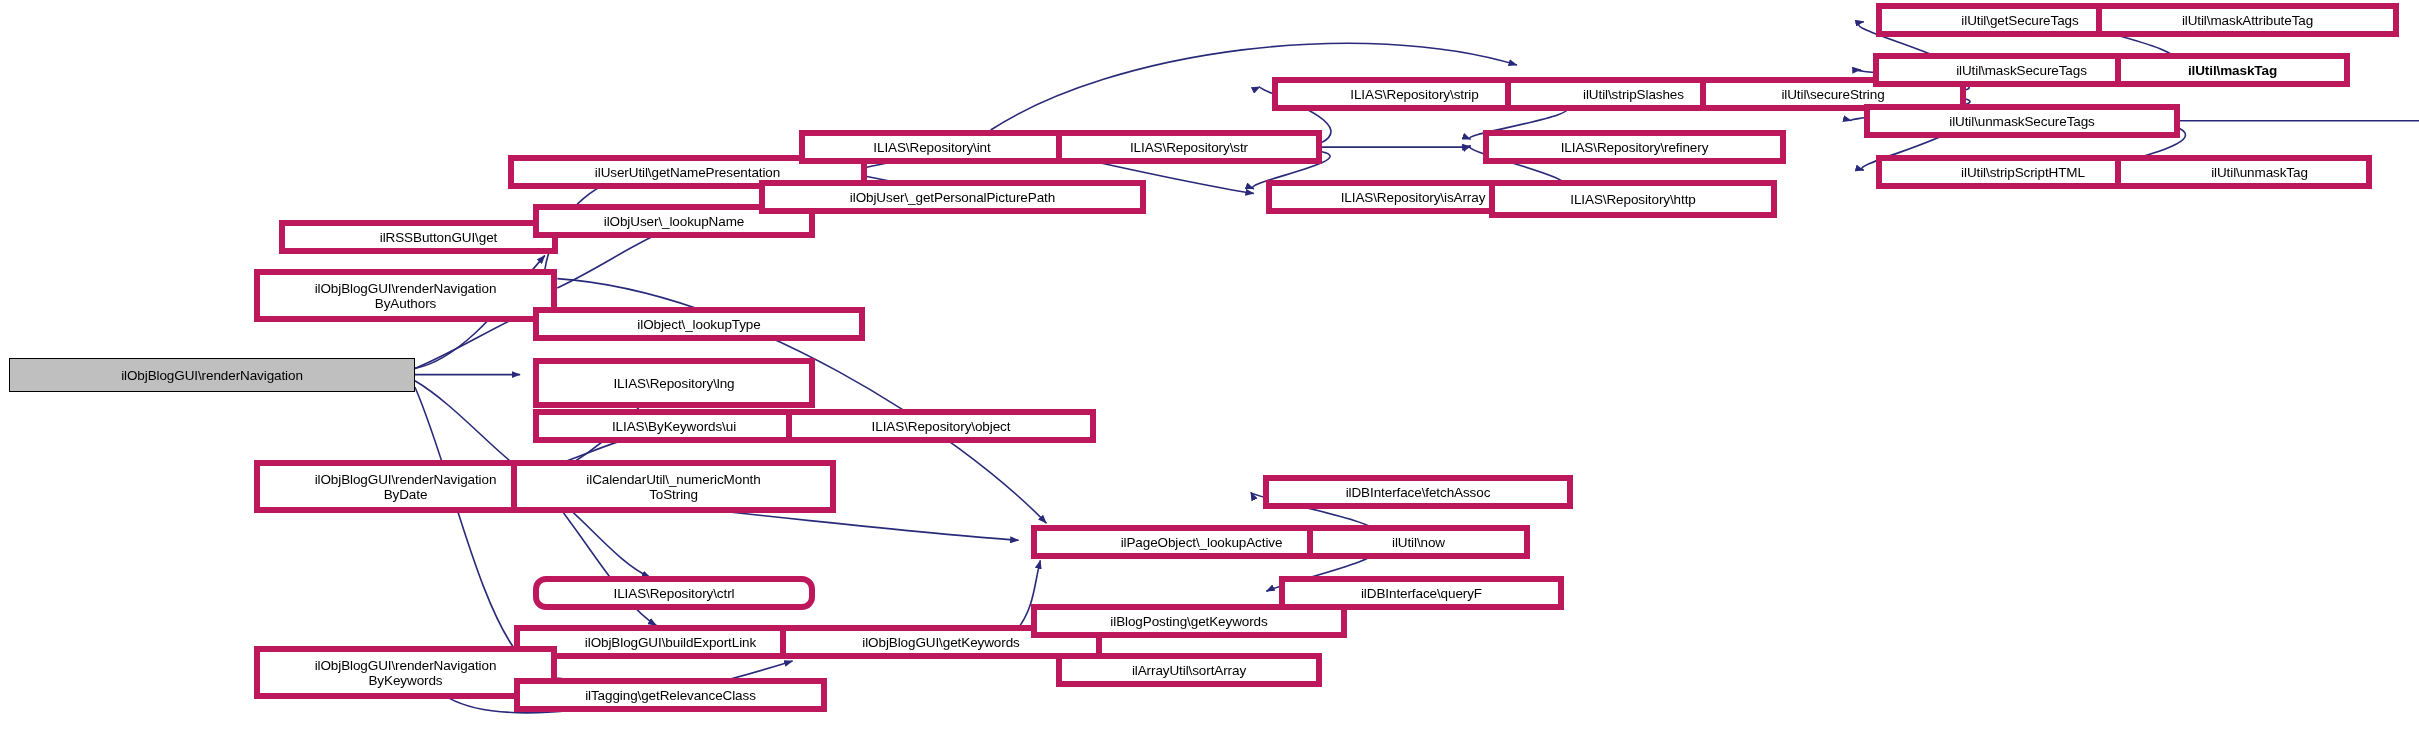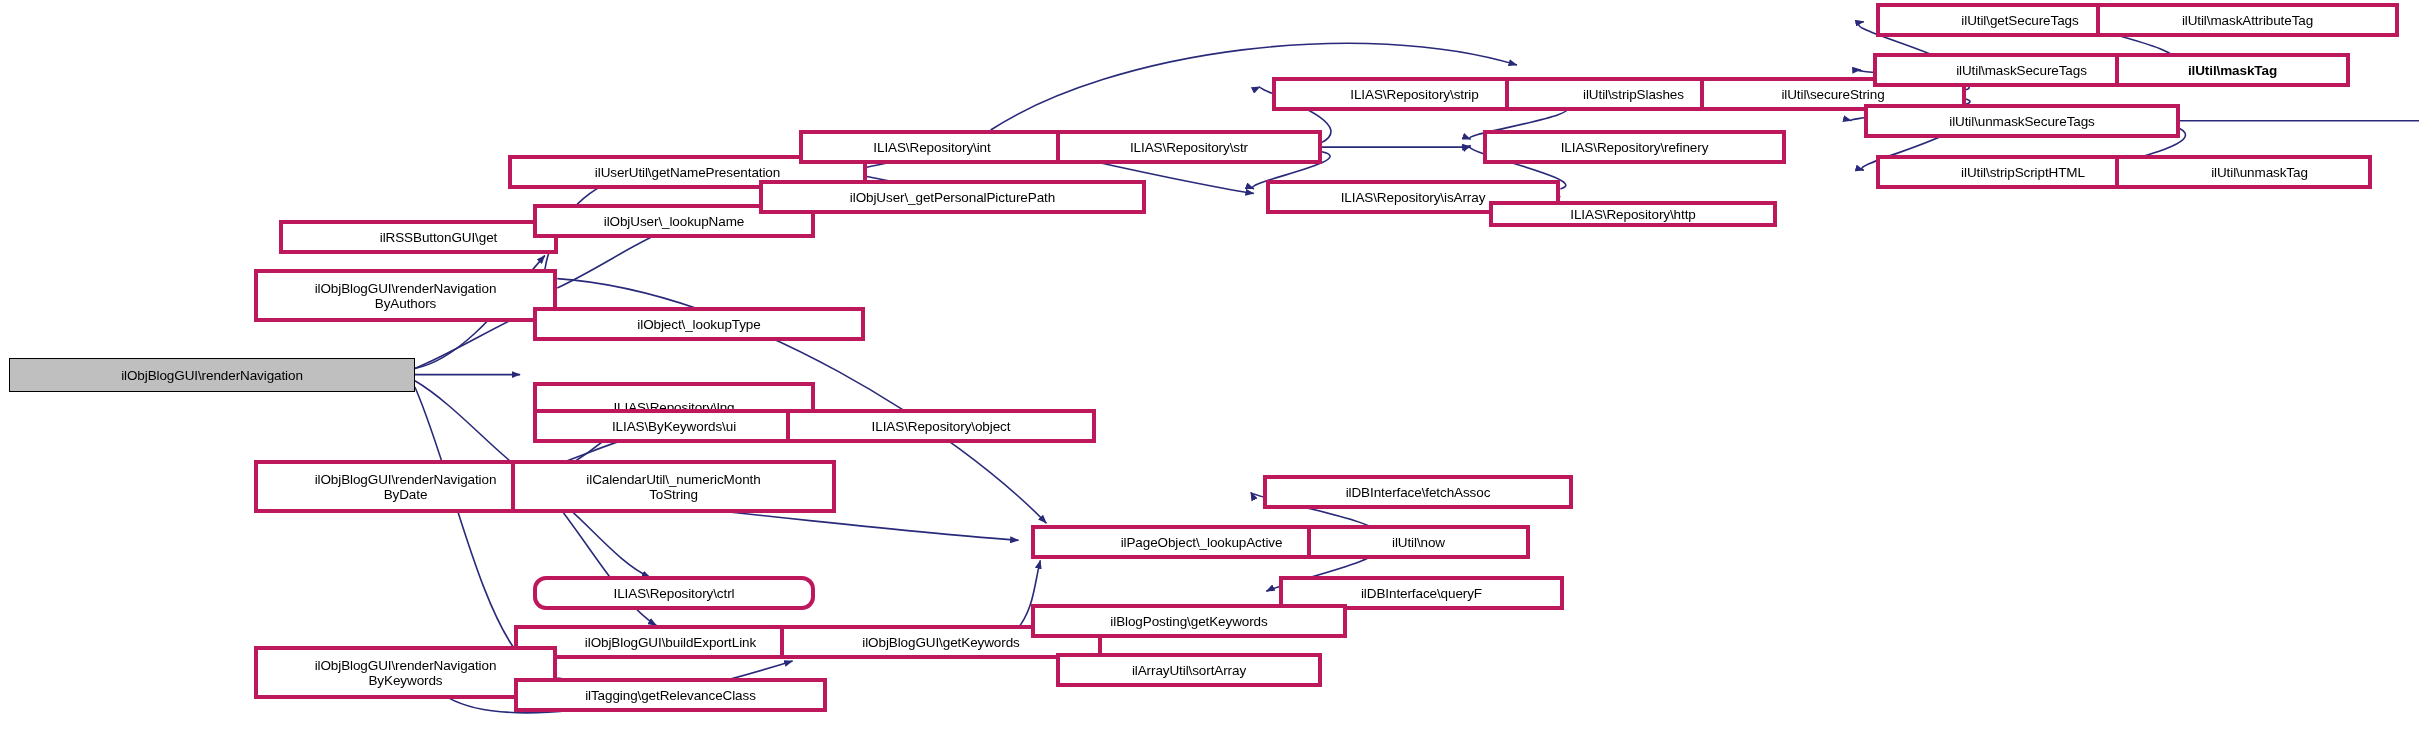--- a/index.html
+++ b/index.html
@@ -7,21 +7,21 @@
     position:relative;
     width:2419px;height:738px;
     background:#ffffff;
     font-family:"Liberation Sans", sans-serif;
     overflow:hidden;
   }
   #edges{position:absolute;left:0;top:0;width:2419px;height:738px;pointer-events:none;}
   .node{
     position:absolute;
     box-sizing:border-box;
-    border:4px solid #be185d;
+    border:6px solid #be185d;
     background:#ffffff;
     color:#000000;
     font-size:13.5px;
     line-height:15px;
     display:flex;
     align-items:center;
     justify-content:center;
     text-align:center;
     white-space:pre;
     letter-spacing:-0.1px;
@@ -93,40 +93,40 @@
         <path d="M2179.6,128.5 C2213.6,145.5 2089.8,167.2 2102.2,170.3" fill="none" stroke="#29297a" stroke-width="1.6" marker-end="url(#ah)"></path>
         <path d="M2879.3,120.7 L2715.2,120.7" fill="none" stroke="#29297a" stroke-width="1.6" marker-end="url(#ah)"></path>
       </g>
   </svg>
   <div id="nodes">
       <div class="node root" style="left: 9px; top: 358px; width: 406px; height: 34px;">ilObjBlogGUI\renderNavigation</div>
       <div class="node" style="left: 279px; top: 220px; width: 279px; height: 34px; padding-left: 44px;">ilRSSButtonGUI\get</div>
       <div class="node twoline" style="left: 254px; top: 269px; width: 303px; height: 53px;">ilObjBlogGUI\renderNavigation
 ByAuthors</div>
       <div class="node" style="left: 533px; top: 307px; width: 332px; height: 34px;">ilObject\_lookupType</div>
-      <div class="node" style="left: 533px; top: 358px; width: 282px; height: 50px; margin-top: 24px;">ILIAS\Repository\lng</div>
+      <div class="node" style="left: 533px; top: 358px; width: 282px; height: 50px;">ILIAS\Repository\lng</div>
       <div class="node" style="left: 533px; top: 409px; width: 282px; height: 34px;">ILIAS\ByKeywords\ui</div>
       <div class="node twoline" style="left: 254px; top: 460px; width: 303px; height: 53px;">ilObjBlogGUI\renderNavigation
 ByDate</div>
       <div class="node twoline" style="left: 511px; top: 460px; width: 325px; height: 53px;">ilCalendarUtil\_numericMonth
 ToString</div>
       <div class="node" style="left: 533px; top: 576px; width: 282px; height: 34px; border-radius: 13px;">ILIAS\Repository\ctrl</div>
       <div class="node" style="left: 514px; top: 625px; width: 313px; height: 34px;">ilObjBlogGUI\buildExportLink</div>
       <div class="node twoline" style="left: 254px; top: 646px; width: 303px; height: 53px;">ilObjBlogGUI\renderNavigation
 ByKeywords</div>
       <div class="node" style="left: 514px; top: 678px; width: 313px; height: 34px;">ilTagging\getRelevanceClass</div>
       <div class="node" style="left: 533px; top: 204px; width: 282px; height: 34px;">ilObjUser\_lookupName</div>
       <div class="node" style="left: 508px; top: 155px; width: 359px; height: 34px;">ilUserUtil\getNamePresentation</div>
       <div class="node" style="left: 799px; top: 130px; width: 266px; height: 34px;">ILIAS\Repository\int</div>
       <div class="node" style="left: 759px; top: 180px; width: 387px; height: 34px;">ilObjUser\_getPersonalPicturePath</div>
       <div class="node" style="left: 1056px; top: 130px; width: 266px; height: 34px;">ILIAS\Repository\str</div>
       <div class="node" style="left: 1266px; top: 180px; width: 294px; height: 34px;">ILIAS\Repository\isArray</div>
       <div class="node" style="left: 1272px; top: 77px; width: 285px; height: 34px;">ILIAS\Repository\strip</div>
       <div class="node" style="left: 1483px; top: 130px; width: 303px; height: 34px;">ILIAS\Repository\refinery</div>
-      <div class="node" style="left: 1489px; top: 180px; width: 288px; height: 26px; margin-top: 21px;">ILIAS\Repository\http</div>
+      <div class="node" style="left: 1489px; top: 180px; width: 288px; height: 38px;">ILIAS\Repository\http</div>
       <div class="node" style="left: 1505px; top: 77px; width: 257px; height: 34px;">ilUtil\stripSlashes</div>
       <div class="node" style="left: 1700px; top: 77px; width: 266px; height: 34px;">ilUtil\secureString</div>
       <div class="node" style="left: 1876px; top: 3px; width: 288px; height: 34px;">ilUtil\getSecureTags</div>
       <div class="node" style="left: 1873px; top: 53px; width: 297px; height: 34px;">ilUtil\maskSecureTags</div>
       <div class="node" style="left: 1864px; top: 104px; width: 316px; height: 34px;">ilUtil\unmaskSecureTags</div>
       <div class="node" style="left: 1876px; top: 155px; width: 294px; height: 34px;">ilUtil\stripScriptHTML</div>
       <div class="node" style="left: 2096px; top: 3px; width: 303px; height: 34px;">ilUtil\maskAttributeTag</div>
       <div class="node" style="left: 2115px; top: 53px; width: 235px; height: 34px; font-weight: bold;">ilUtil\maskTag</div>
       <div class="node" style="left: 2115px; top: 155px; width: 257px; height: 34px; padding-left: 36px;">ilUtil\unmaskTag</div>
       <div class="node" style="left: 786px; top: 409px; width: 310px; height: 34px;">ILIAS\Repository\object</div>

